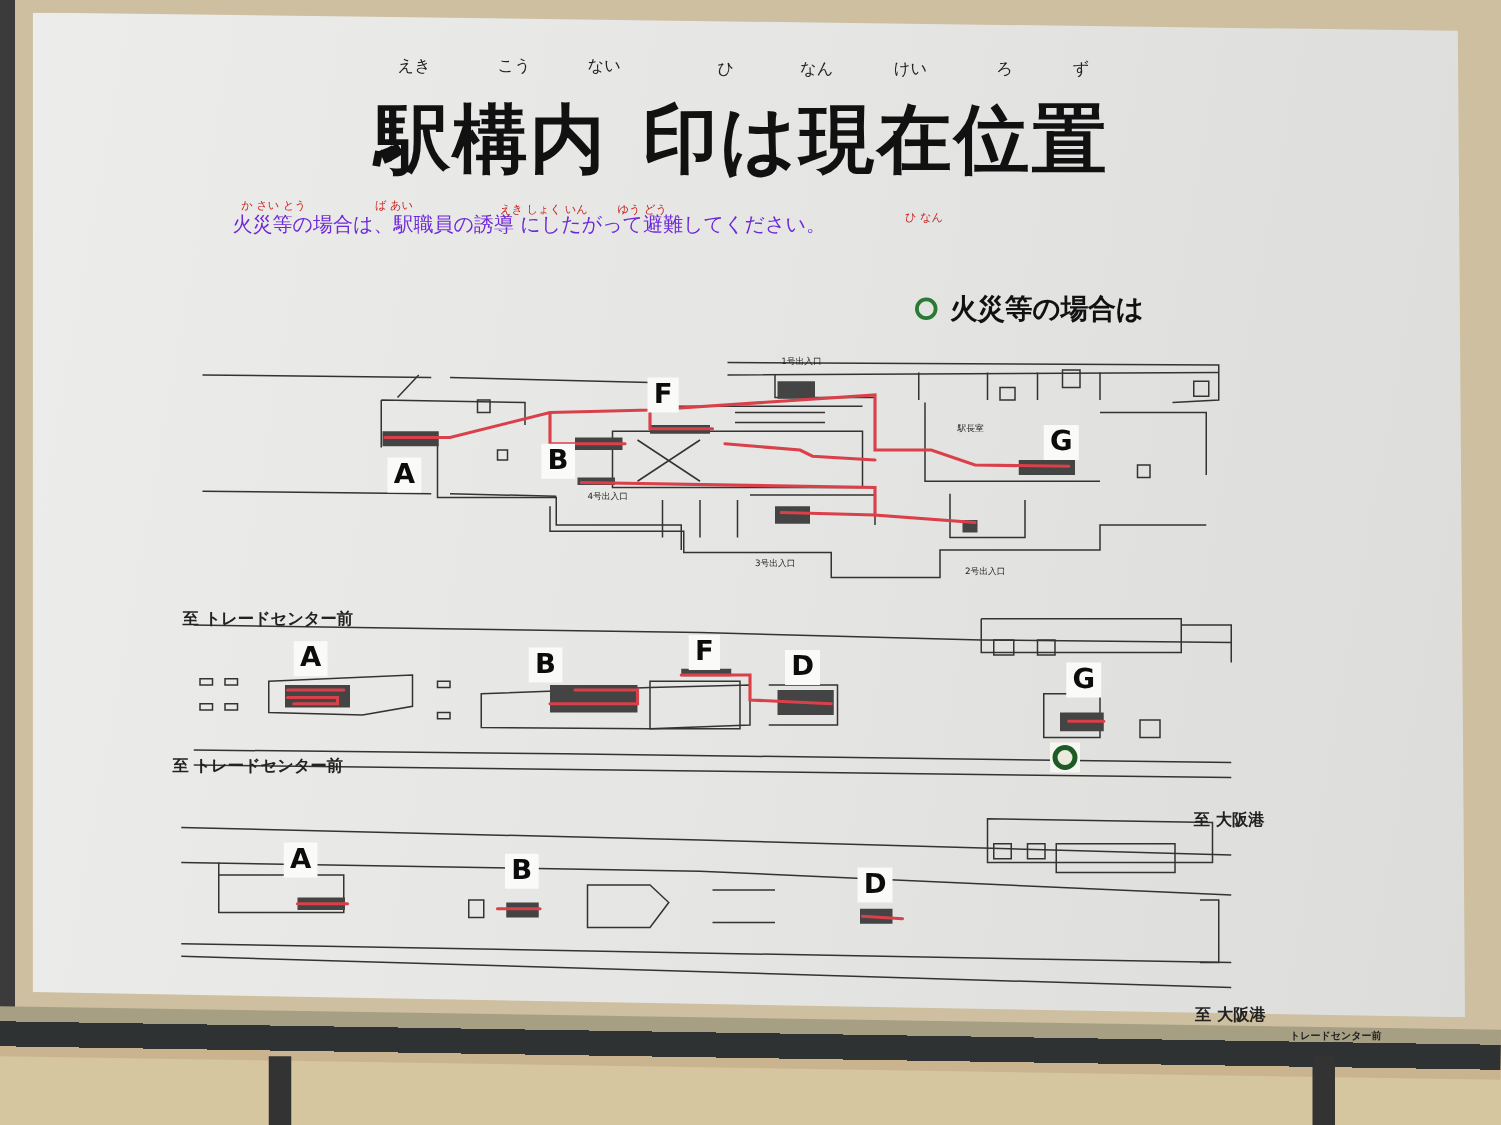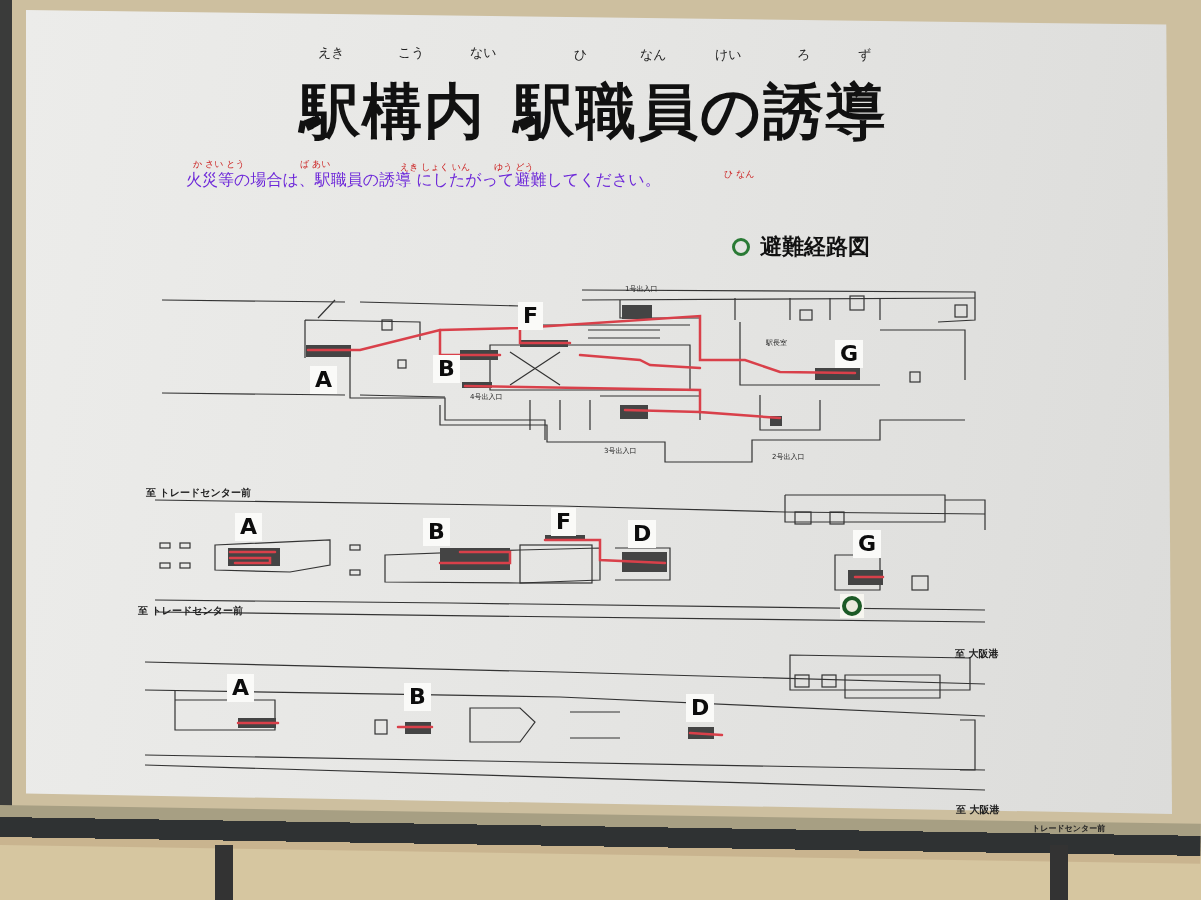--- a/index.html
+++ b/index.html
@@ -44,21 +44,21 @@
     position: absolute; left: 732px; top: 232px; display: flex; align-items: center; gap: 10px;
     font-size: 22px; color: #111; font-weight: bold;
   }
   .legend-circle {
     width: 18px; height: 18px; border: 3px solid #2a7a35; border-radius: 50%;
   }
   .map-label {
     position: absolute; font-size: 7px; color: #222; white-space: nowrap;
   }
   .dir-label {
-    position: absolute; font-size: 10px; color: #222; font-weight: bold; white-space: nowrap;
+    position: absolute; font-size: 13px; color: #222; font-weight: bold; white-space: nowrap;
   }
   .stair-tag {
     position: absolute; background: #fafaf8; font-weight: bold; color: #0c0c0c;
     font-size: 22px; line-height: 1; padding: 3px 5px; text-align: center;
   }
   .current-pos {
     position: absolute; left: 840px; top: 594px; width: 24px; height: 24px;
     background: #f7f6f0; display: flex; align-items: center; justify-content: center;
   }
   .current-pos span {
@@ -83,34 +83,34 @@
 <div class="ruby" style="left:318px;top:44px">えき</div>
 <div class="ruby" style="left:398px;top:44px">こう</div>
 <div class="ruby" style="left:470px;top:44px">ない</div>
 <div class="ruby" style="left:574px;top:46px">ひ</div>
 <div class="ruby" style="left:640px;top:46px">なん</div>
 <div class="ruby" style="left:715px;top:46px">けい</div>
 <div class="ruby" style="left:797px;top:46px">ろ</div>
 <div class="ruby" style="left:858px;top:46px">ず</div>
 
 <div class="title">
-  <span>駅構内</span><span class="gap"></span><span>駅職員の誘導</span>
+  <span>駅構内</span><span class="gap"></span><span>印は現在位置</span>
 </div>
 
 <div class="ruby-small" style="left:193px;top:158px">か さい とう</div>
 <div class="ruby-small" style="left:300px;top:158px">ば あい</div>
 <div class="ruby-small" style="left:400px;top:161px">えき しょく いん</div>
 <div class="ruby-small" style="left:494px;top:161px">ゆう どう</div>
 <div class="ruby-small" style="left:724px;top:168px">ひ なん</div>
 
 <div class="notice">火災等の場合は、駅職員の誘導 にしたがって避難してください。</div>
 
 <div class="legend">
   <span class="legend-circle"></span>
-  <span>避難経路図</span>
+  <span>火災等の場合は</span>
 </div>
 
 <svg class="plan" width="1201" height="900">
   <g fill="none" stroke="#333" stroke-width="1.2">
 
     <path d="M162 300 L345 302 M360 302 L520 306 M582 300 L975 298"></path>
     <path d="M162 393 L345 395 M360 395 L445 397"></path>
     <path d="M582 290 L975 292 L975 320 L938 322"></path>
     <path d="M305 320 L420 322 L420 340 M305 320 L305 358"></path>
     <path d="M318 318 L335 300"></path>

